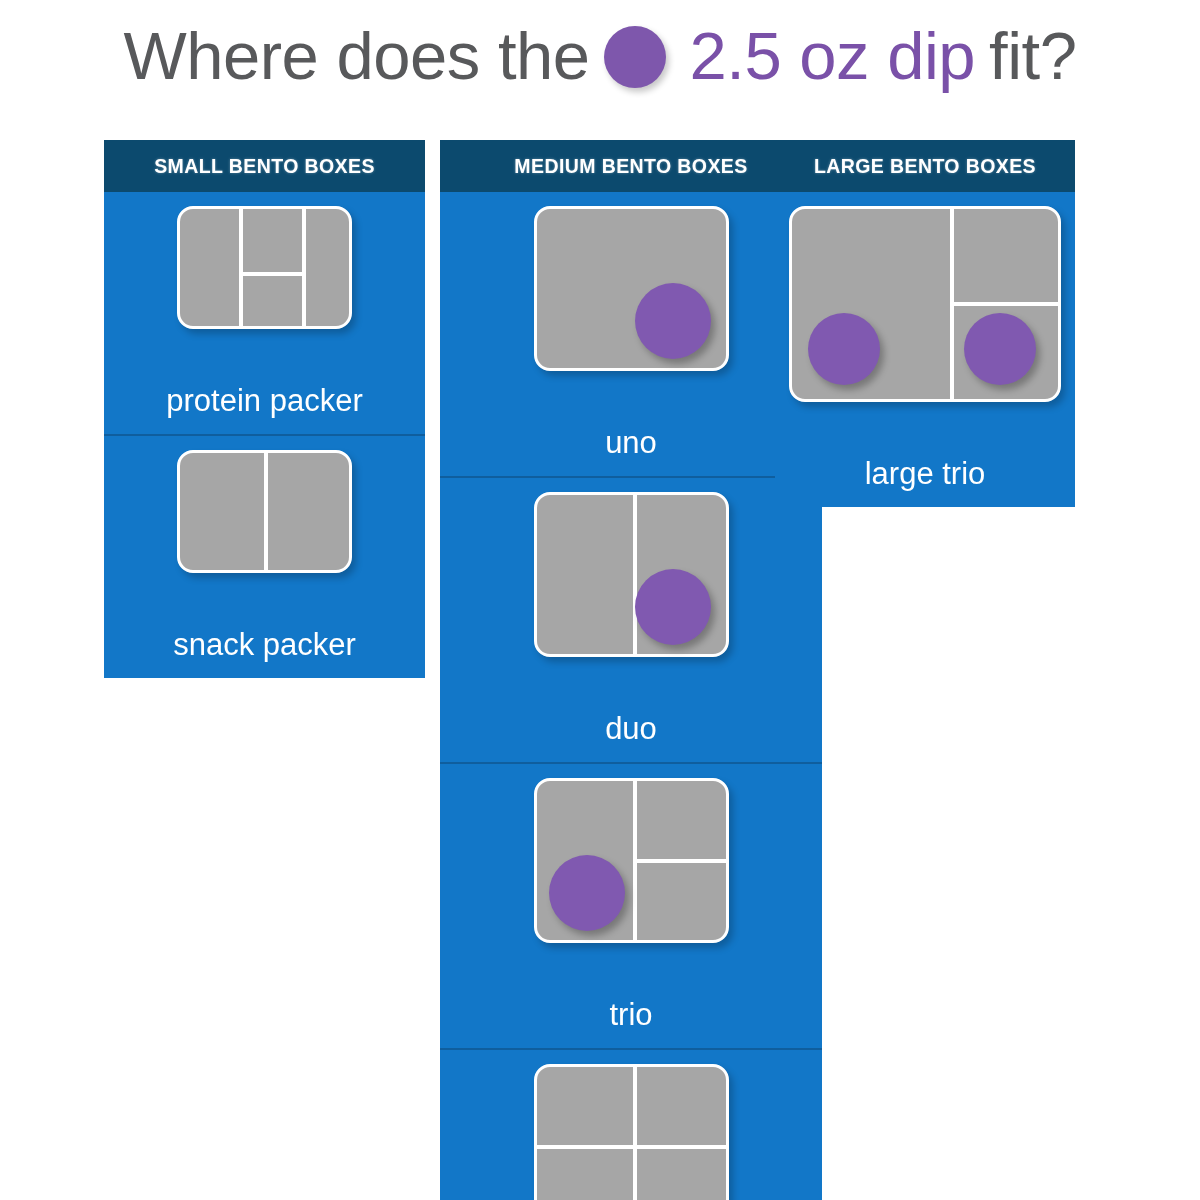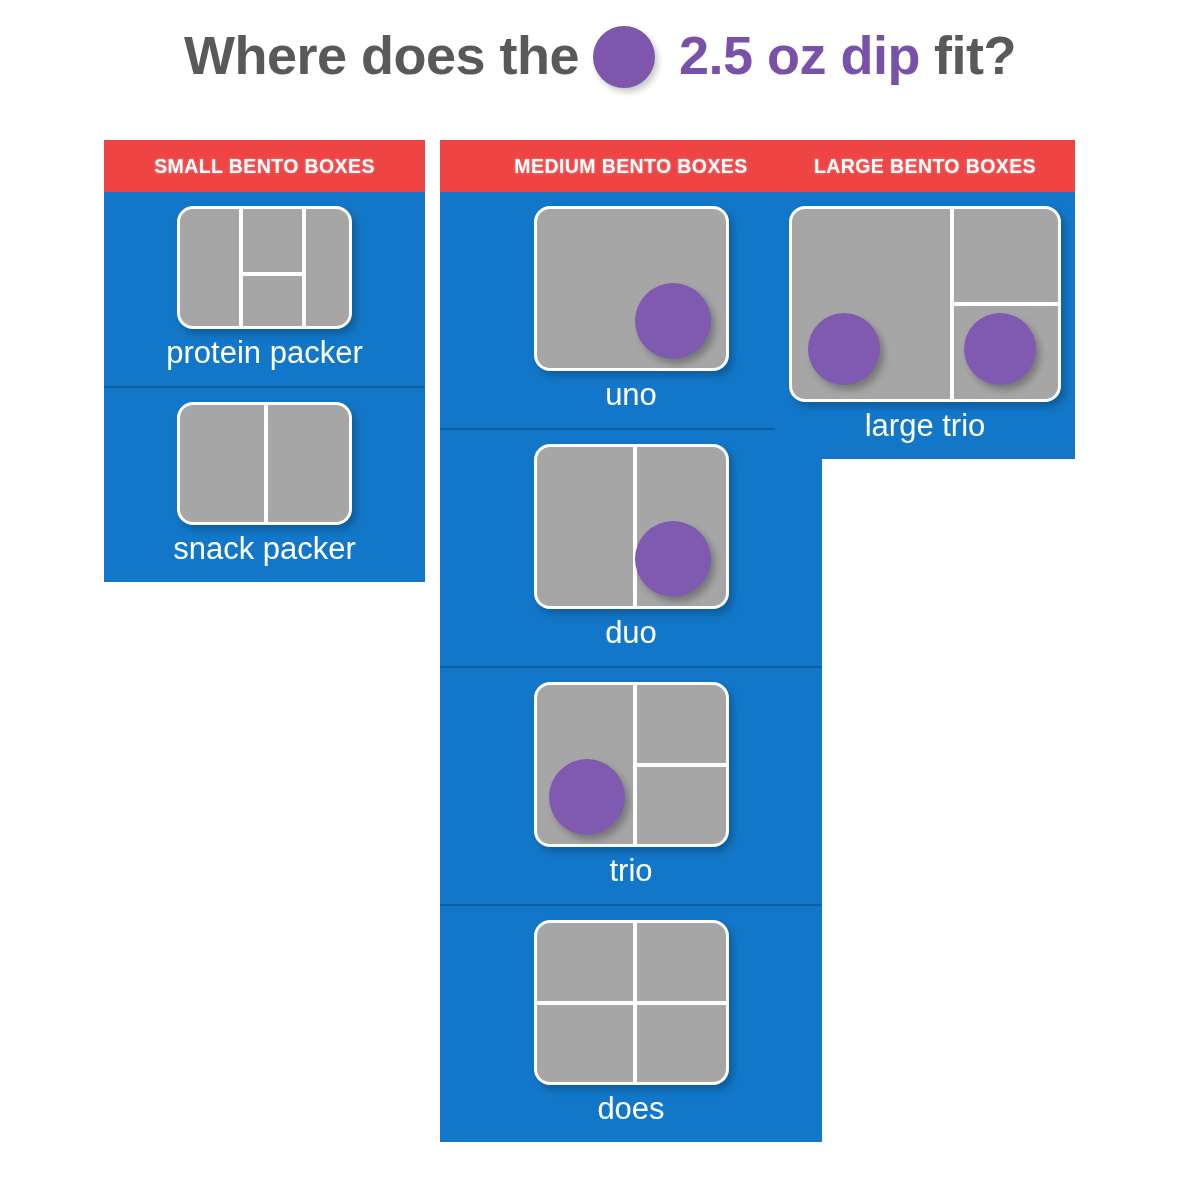--- a/index.html
+++ b/index.html
@@ -20,22 +20,22 @@
     position: absolute;
     left: 0;
     top: 0;
     width: 1200px;
     height: 110px;
     display: flex;
     align-items: center;
     justify-content: center;
   }
   .title-text {
-    font-size: 54px;
-    font-weight: bold;
+    font-size: 67px;
+    font-weight: normal;
     color: #58595b;
     letter-spacing: -0.5px;
     white-space: nowrap;
     display: flex;
     align-items: center;
   }
   .title-accent {
     color: #7a51a8;
     margin-left: 28px;
   }
@@ -56,21 +56,21 @@
     position: absolute;
     background: #1277c8;
     box-sizing: border-box;
   }
   .col-small  { left: 104px; top: 140px; width: 321px; }
   .col-medium { left: 440px; top: 140px; width: 382px; }
   .col-large  { left: 775px; top: 140px; width: 300px; }
 
   .col-header {
     height: 52px;
-    background: #ef4444;
+    background: #0c4a6e;
     display: flex;
     align-items: center;
     justify-content: center;
     color: #ffffff;
     font-size: 19.5px;
     font-weight: bold;
     letter-spacing: 0.4px;
     text-shadow: 0 0 3px rgba(255,255,255,0.35);
   }
 
@@ -83,20 +83,21 @@
   }
   .cell:last-child { border-bottom: none; }
 
   .cell-label {
     text-align: center;
     color: #ffffff;
     font-size: 31px;
     line-height: 1;
     padding: 8px 0 10px 0;
     font-weight: normal;
+    margin-top: 48px;
   }
 
   
   .box-wrap {
     display: flex;
     justify-content: center;
   }
   .box {
     position: relative;
     background: #a6a6a6;

